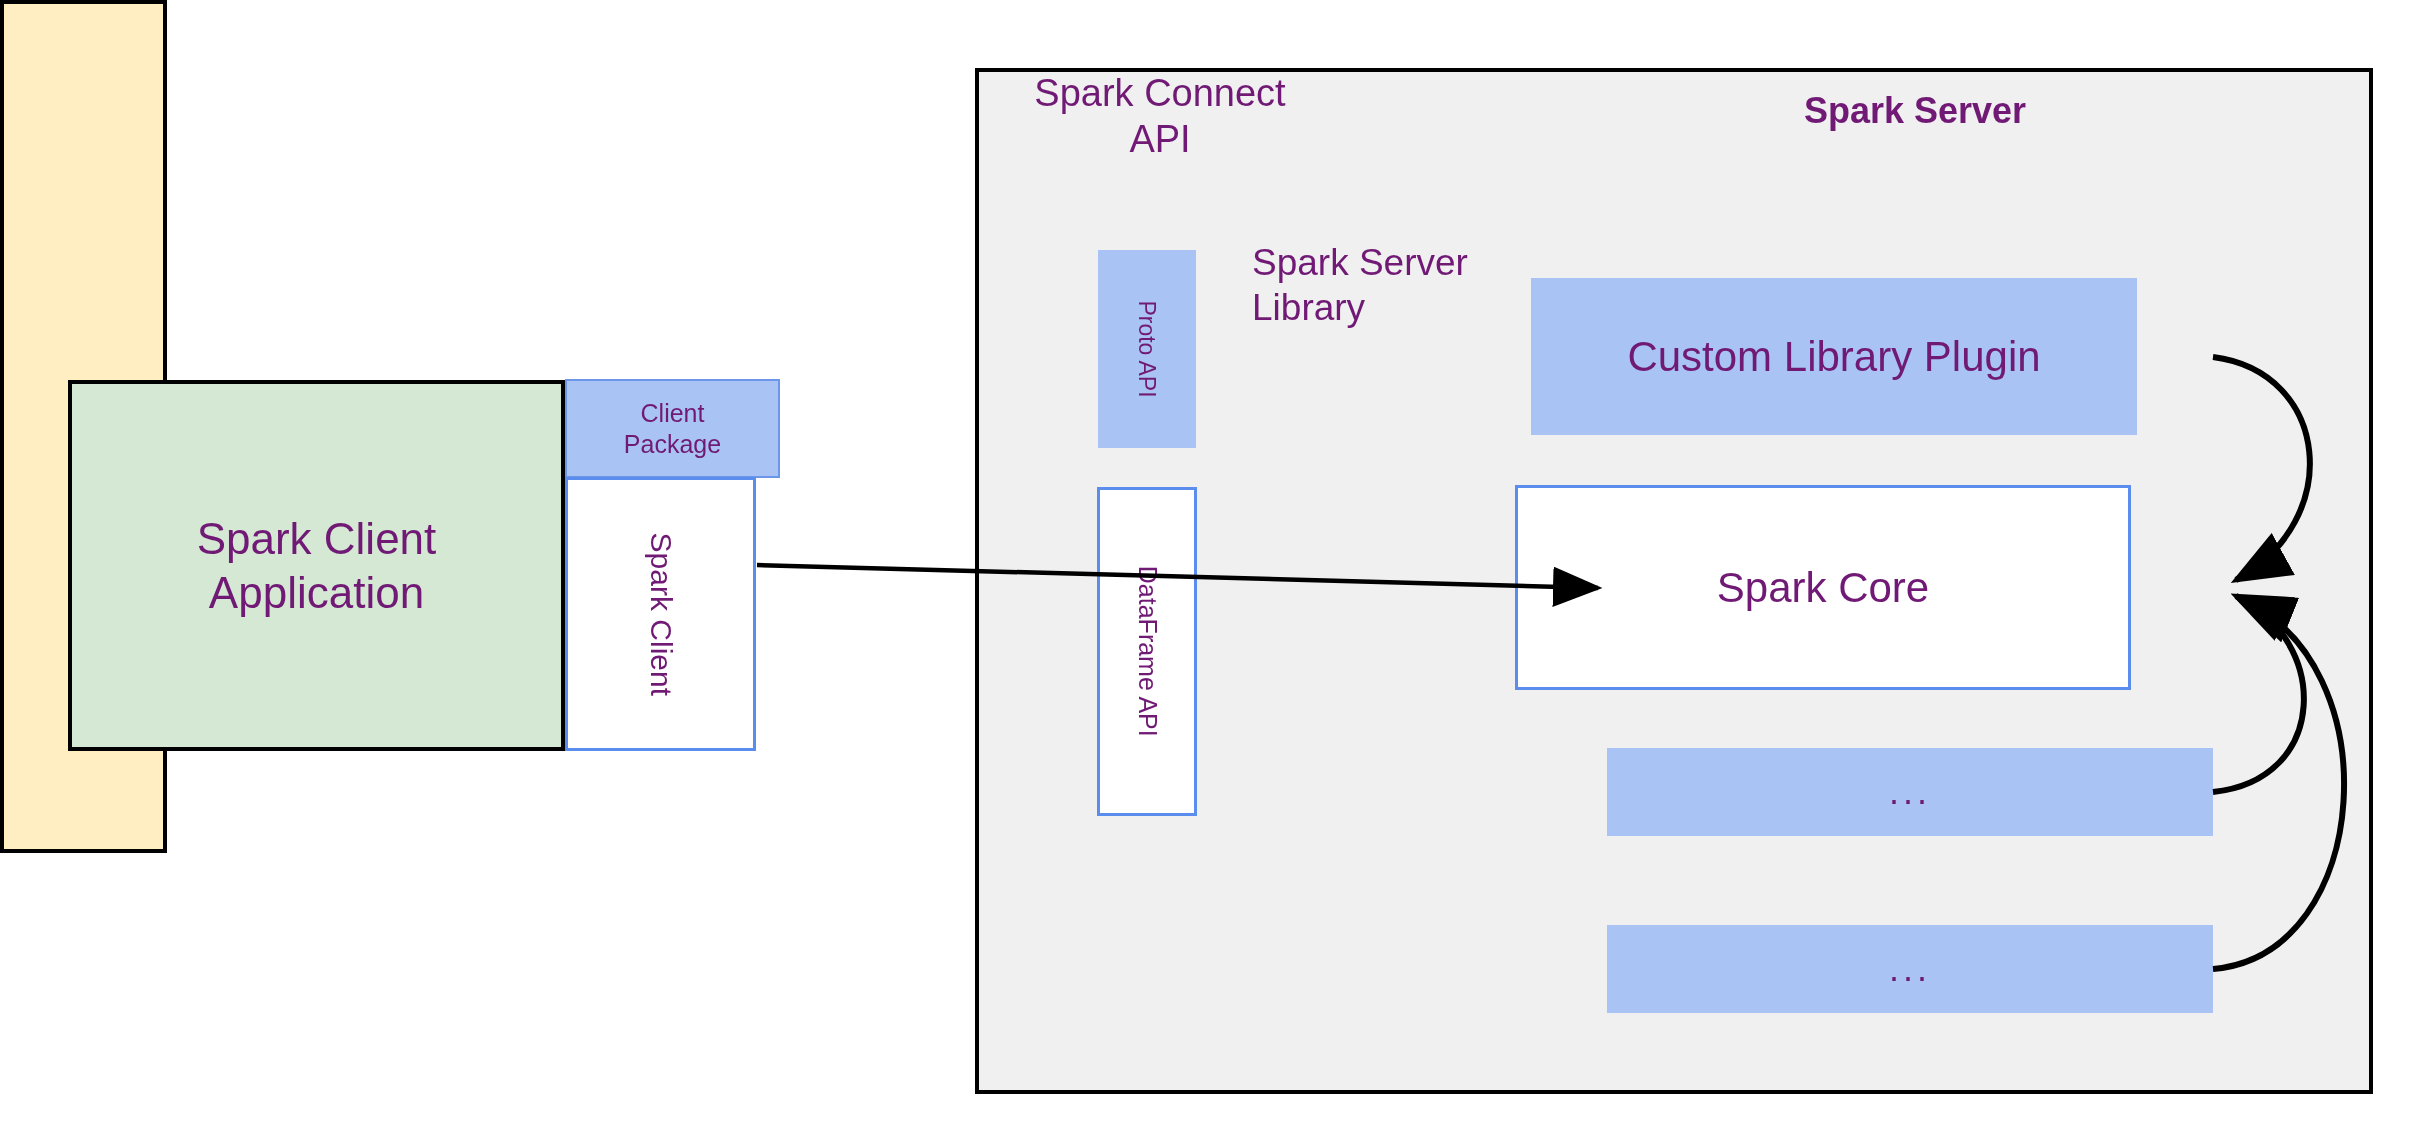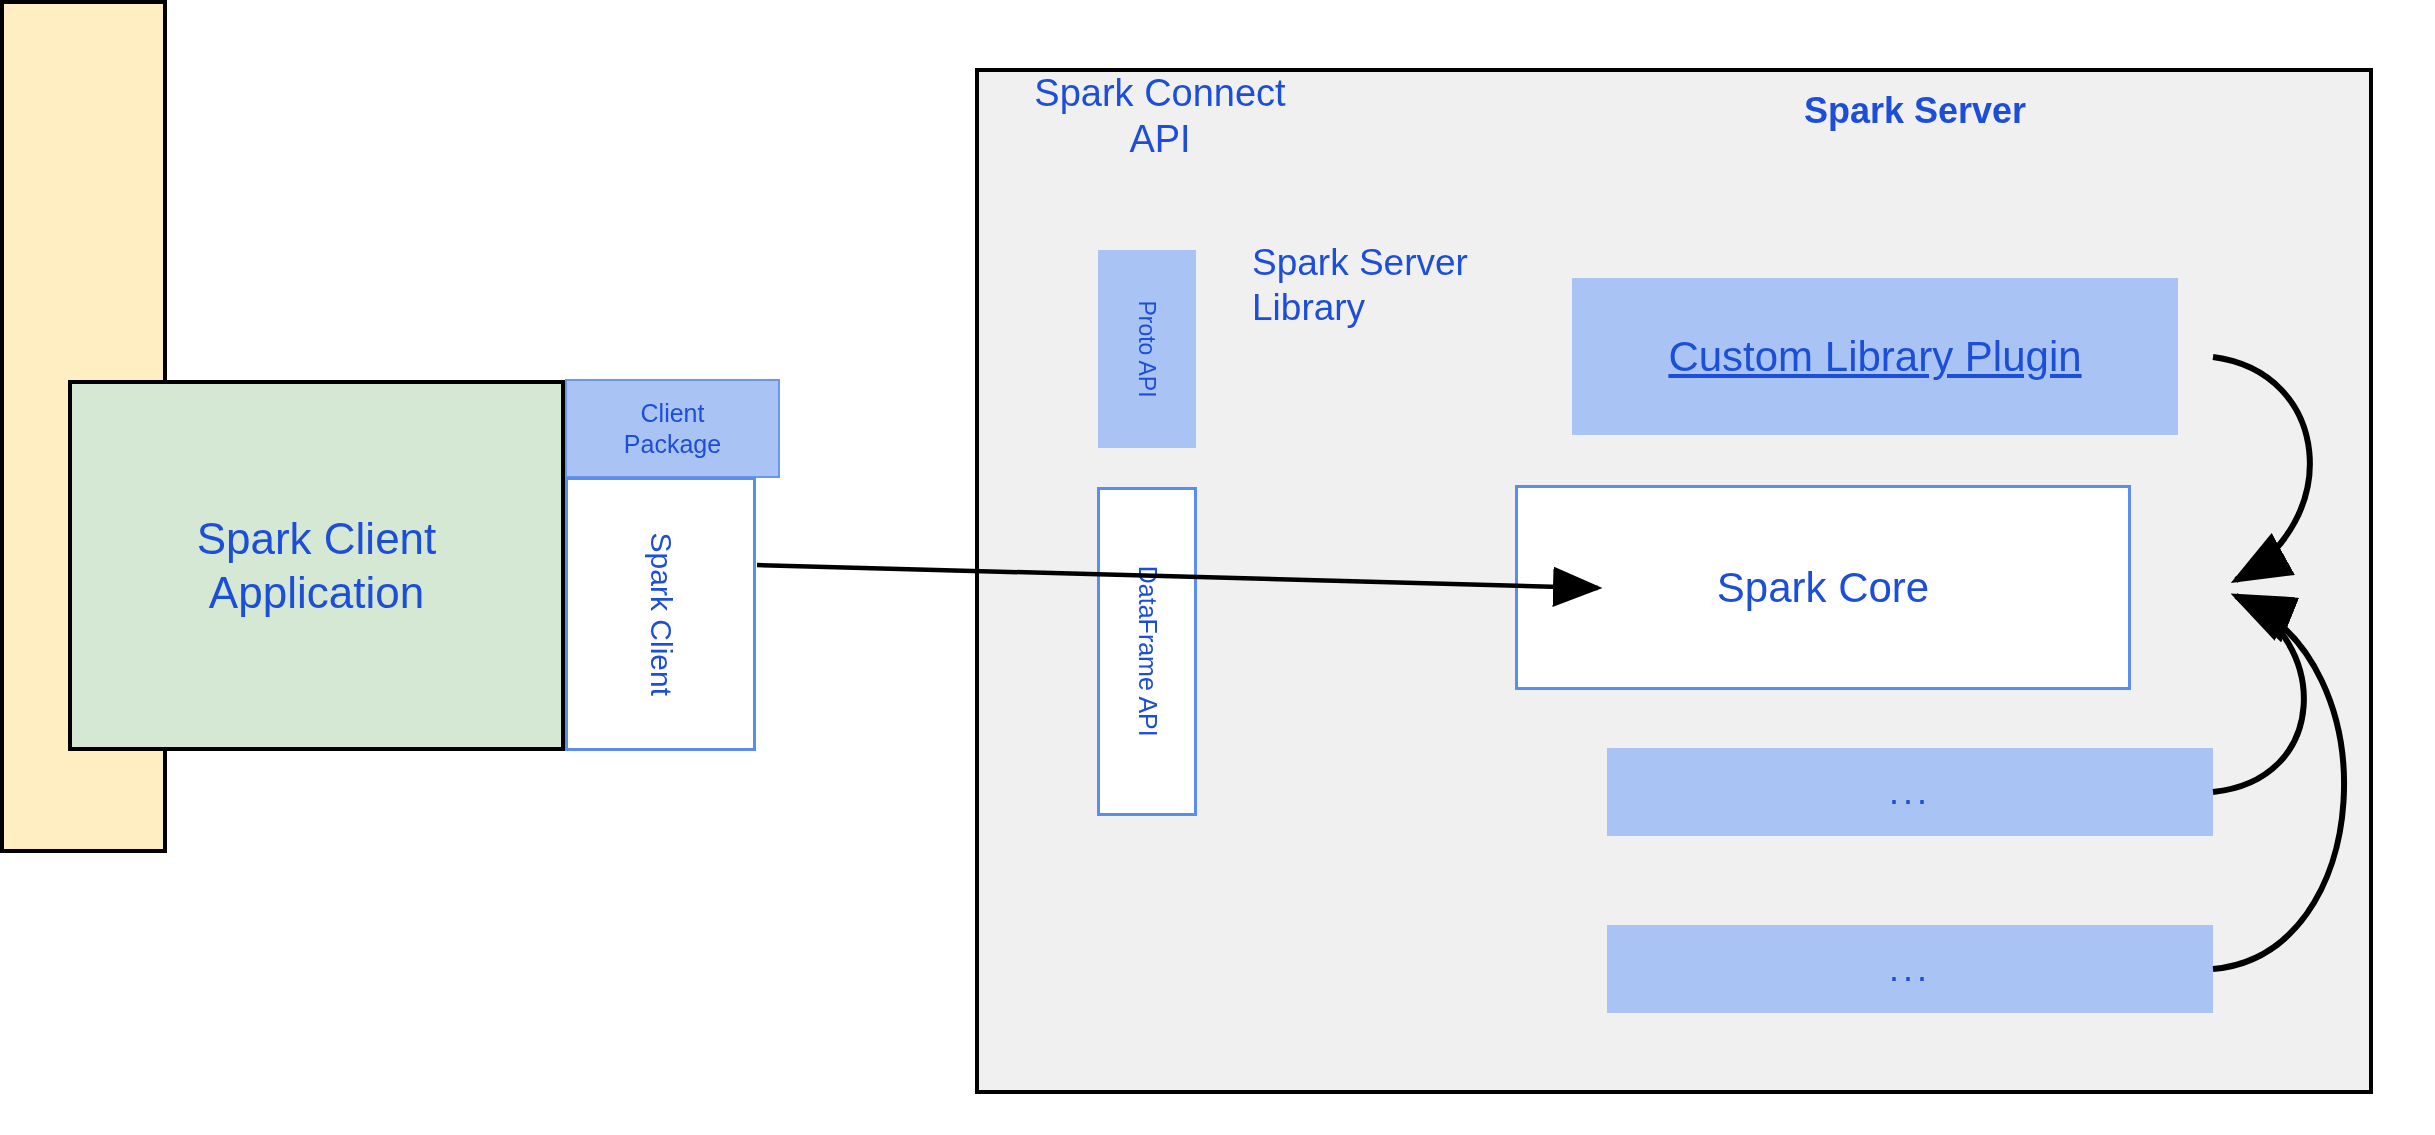--- a/index.html
+++ b/index.html
@@ -21,21 +21,21 @@
   }
 
   
   .box {
     position: absolute;
     box-sizing: border-box;
     display: flex;
     align-items: center;
     justify-content: center;
     text-align: center;
-    color: #1d4ed8;
+    color: #701a75;
     line-height: 1.22;
   }
 
   
   #client-app {
     left: 68px;  top: 380px;
     width: 497px; height: 371px;
     background: #d5e8d4;
     border: 4px solid #000000;
     font-size: 44px;
@@ -122,26 +122,25 @@
     font-size: 37px;
     align-items: flex-start;
     justify-content: flex-start;
     text-align: left;
     z-index: 5;
   }
   #spark-server-library-label .lbl { white-space: pre-line; display:block; }
 
   
   #custom-library-plugin {
-    left: 1572px; top: 278px;
+    left: 1531px; top: 278px;
     width: 606px; height: 157px;
     background: #a9c4f4;
     font-size: 42px;
     z-index: 3;
-    text-decoration: underline;
   }
 
   #spark-core {
     left: 1515px; top: 485px;
     width: 616px; height: 205px;
     background: #ffffff;
     border: 3px solid #5b8def;
     font-size: 42px;
     z-index: 3;
   }

